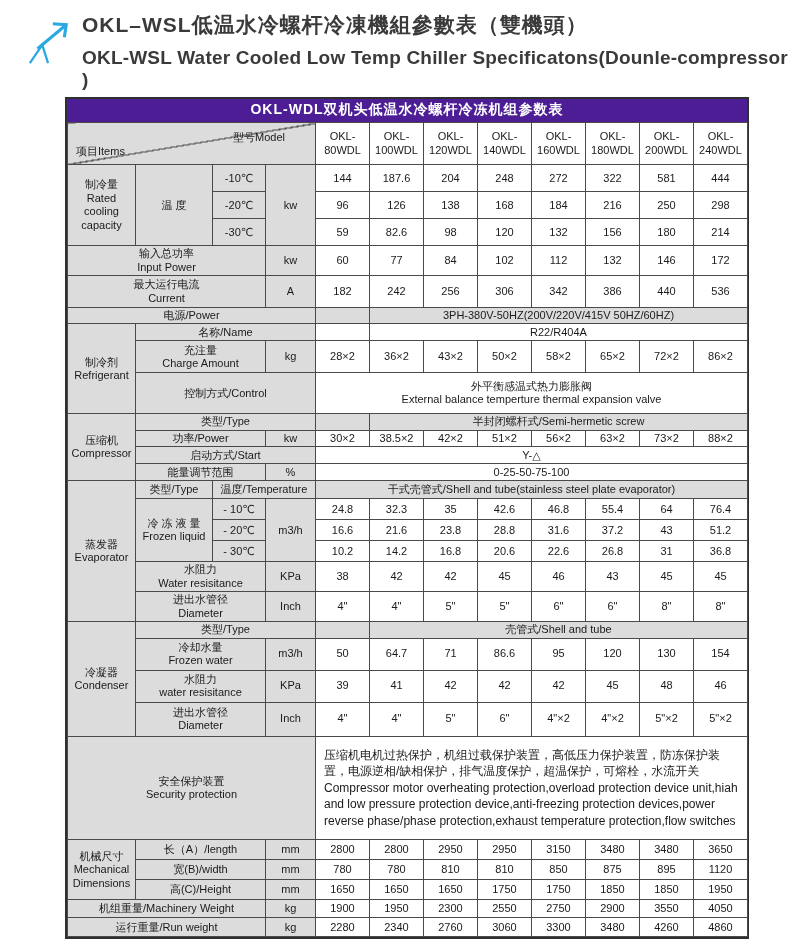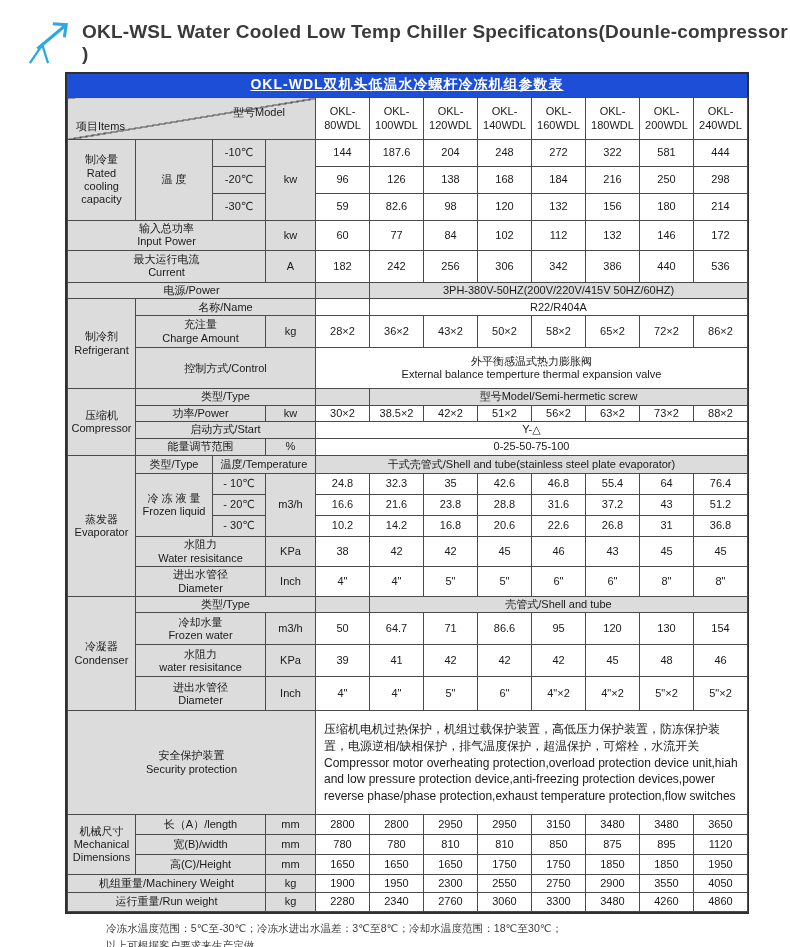--- a/index.html
+++ b/index.html
@@ -3,21 +3,21 @@
 <meta charset="utf-8">
 <style>
   html,body{margin:0;padding:0;background:#fff;font-family:"Liberation Sans","DejaVu Sans",sans-serif;color:#1a1a1a;}
   .page{width:790px;height:947px;overflow:hidden;background:#fff;}
   .page-header{display:flex;align-items:flex-start;margin:12px 0 6px 26px;}
   .logo{width:46px;height:48px;margin-top:6px;flex:0 0 auto;}
   .titles{margin-left:10px;}
   .title-zh{font-size:21px;font-weight:bold;color:#3a3a3a;letter-spacing:1px;line-height:1.25;}
   .title-en{font-size:19px;font-weight:bold;color:#3a3a3a;margin-top:9px;letter-spacing:0.2px;}
   .table-wrap{margin:4px 0 0 65px;width:680px;border:2px solid #2f2f2f;}
-  .banner{background:#1d4ed8;color:#fff;font-size:14px;font-weight:bold;text-align:center;padding:2px 0 3px 0;letter-spacing:1px;text-decoration:underline;}
+  .banner{background:#4c1d95;color:#fff;font-size:14px;font-weight:bold;text-align:center;padding:2px 0 3px 0;letter-spacing:1px;}
   table.spec{border-collapse:collapse;table-layout:fixed;width:680px;}
   table.spec td{border:1px solid #4a4a4a;background:#fff;text-align:center;vertical-align:middle;font-size:11px;line-height:1.22;padding:1px 2px;overflow:hidden;}
   table.spec td.lab{background:#dcdcdc;}
   table.spec td.mhead{background:#fff;font-size:11px;}
   table.spec td.left{text-align:left;padding:10px 8px;font-size:12px;line-height:1.38;}
   table.spec td.corner{background:#dcdcdc;padding:0;position:relative;
     background-image:linear-gradient(to bottom right, rgba(0,0,0,0) calc(50% - 0.6px), #4a4a4a calc(50% - 0.6px), #4a4a4a calc(50% + 0.6px), rgba(0,0,0,0) calc(50% + 0.6px));}
   .corner-items{position:absolute;left:8px;bottom:6px;font-size:11px;}
   .corner-model{position:absolute;right:30px;top:8px;font-size:11px;}
   .footnotes{margin:6px 0 0 66px;font-size:10.6px;color:#3b3b3b;line-height:1.55;}
@@ -27,20 +27,21 @@
 <body>
 <div class="page">
 
   <div class="page-header">
     <svg class="logo" viewBox="0 0 48 50">
       <line x1="12" y1="32" x2="42" y2="7" stroke="#2ba9e0" stroke-width="3.2"></line>
       <polyline points="28,6 42,7 40,20" fill="none" stroke="#2ba9e0" stroke-width="3.2"></polyline>
       <polyline points="4,47 17,28 23,47" fill="none" stroke="#2ba9e0" stroke-width="2.4"></polyline>
     </svg>
     <div class="titles">
+      <div class="title-zh">OKL–WSL低温水冷螺杆冷凍機組參數表（雙機頭）</div>
       <div class="title-en">OKL-WSL Water Cooled Low Temp Chiller Specificatons(Dounle-compressor )</div>
     </div>
   </div>
 
   <div class="table-wrap">
     <div class="banner">OKL-WDL双机头低温水冷螺杆冷冻机组参数表</div>
     <table class="spec">
       <colgroup>
           <col style="width: 68px;">
           <col style="width: 77px;">
@@ -154,21 +155,21 @@
             <td>86×2</td>
           </tr>
           <tr style="height: 41px;">
             <td colspan="3" class="lab">控制方式/Control</td>
             <td colspan="8">外平衡感温式热力膨胀阀<br>External balance temperture thermal expansion valve</td>
           </tr>
           <tr style="height: 15px;">
             <td rowspan="4" class="lab">压缩机<br>Compressor</td>
             <td colspan="3" class="lab">类型/Type</td>
             <td class="lab"></td>
-            <td colspan="7" class="lab">型号Model/Semi-hermetic screw</td>
+            <td colspan="7" class="lab">半封闭螺杆式/Semi-hermetic screw</td>
           </tr>
           <tr style="height: 16px;">
             <td colspan="2" class="lab">功率/Power</td>
             <td class="lab">kw</td>
             <td>30×2</td>
             <td>38.5×2</td>
             <td>42×2</td>
             <td>51×2</td>
             <td>56×2</td>
             <td>63×2</td>

